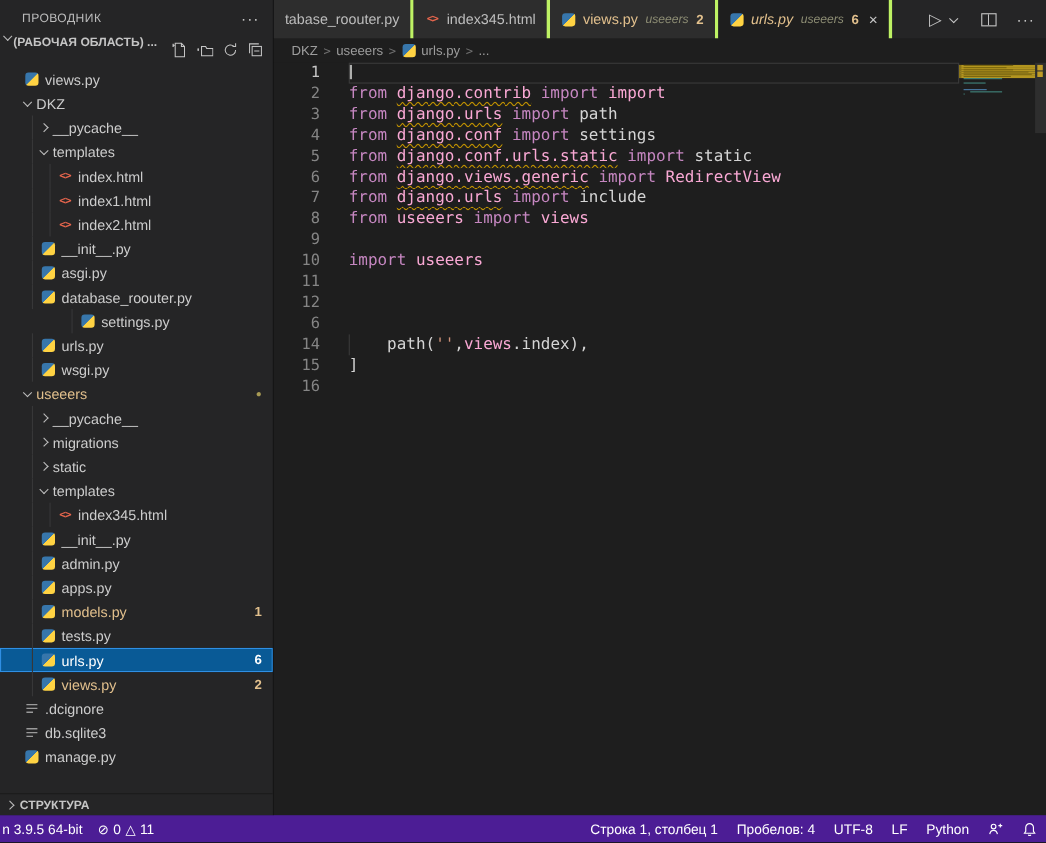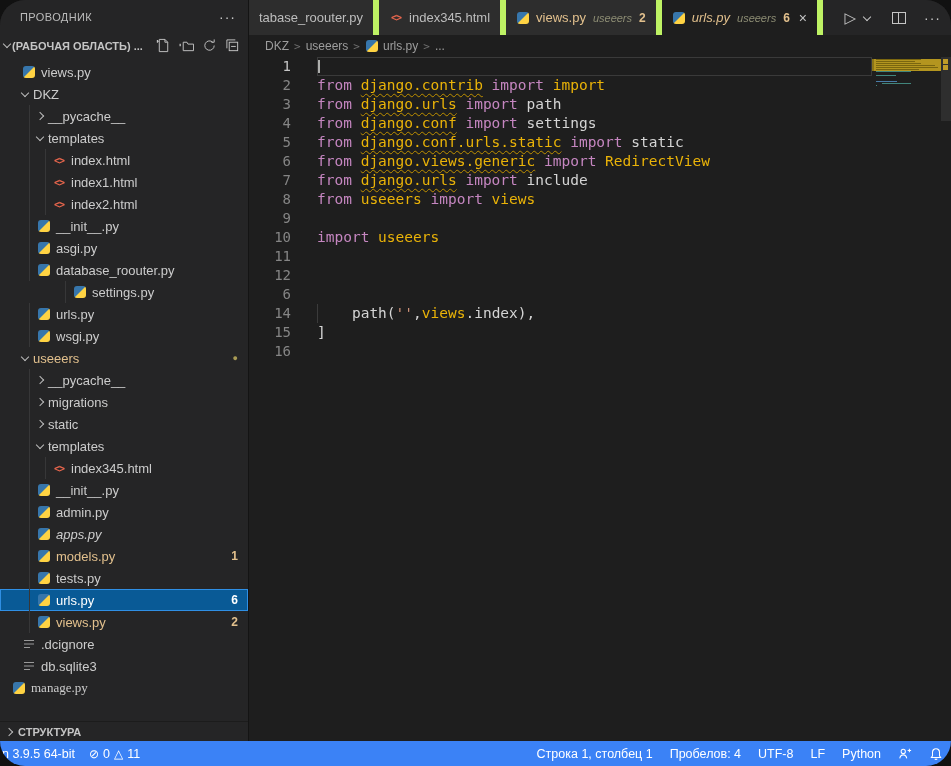--- a/index.html
+++ b/index.html
@@ -1,24 +1,24 @@
 <!DOCTYPE html>
 <html><head>
 <meta charset="utf-8">
 <style>
   html,body{margin:0;padding:0;background:#111;}
   .window{width:951px;height:766px;position:relative;background:#1e1e1e;overflow:hidden;
-    font-family:"Liberation Sans",sans-serif;color:#ccc;border-radius:25px;-webkit-font-smoothing:antialiased;}
+    font-family:"Liberation Sans",sans-serif;color:#ccc;-webkit-font-smoothing:antialiased;}
   .main-row{display:flex;height:741px;}
   
   .sidebar{width:249px;background:#252526;display:flex;flex-direction:column;flex-shrink:0;border-right:1px solid #141414;box-sizing:border-box;}
   .sb-title{height:33px;display:flex;align-items:center;padding:0 12px 0 20px;}
   .sb-title .t{font-size:11px;color:#bbb;letter-spacing:.4px;}
   .sb-title .more{margin-left:auto;color:#c5c5c5;font-size:14px;letter-spacing:1px;cursor:pointer;}
-  .sb-section{height:25px;display:flex;align-items:center;padding:0 8px 0 4px;}
+  .sb-section{height:25px;display:flex;padding:0 8px 0 4px;}
   .sb-section .lbl{font-size:11px;font-weight:bold;color:#c5c5c5;margin-left:2px;white-space:nowrap;overflow:hidden;}
   .sb-section .acts{margin-left:auto;display:flex;gap:8px;align-items:center;}
   .sb-section .acts svg{display:block;}
   .chev{display:inline-block;width:5px;height:5px;border-right:1px solid #bbb;border-bottom:1px solid #bbb;flex-shrink:0;}
   .chev.down{transform:rotate(45deg);margin-top:-3px;}
   .chev.right{transform:rotate(-45deg);}
   .tree{padding-top:3px;flex-grow:1;overflow:hidden;font-size:13px;}
   .trow{height:22px;display:flex;align-items:center;position:relative;cursor:pointer;box-sizing:border-box;}
   .trow .g{position:absolute;top:0;bottom:0;width:1px;background:#373738;}
   .trow .tlabel{margin-left:5px;color:#cccccc;white-space:nowrap;}
@@ -29,21 +29,21 @@
   .trow.sel .badge{color:#fff;}
   .dot{margin-left:auto;margin-right:10px;color:#A89A54;font-size:9px;}
   .fico{width:14px;height:14px;display:inline-flex;align-items:center;justify-content:center;flex-shrink:0;}
   .py{width:12px;height:12px;border-radius:3px;background:linear-gradient(135deg,#3776ab 49%,#ffd343 51%);}
   .htmlico{color:#e8664d;font-size:10px;font-weight:bold;letter-spacing:-1px;font-family:"DejaVu Sans Mono",monospace;}
   .sb-outline{height:19px;display:flex;align-items:center;padding-left:6px;border-top:1px solid #1c1c1c;background:#252526;}
   .sb-outline .lbl{font-size:11px;font-weight:bold;color:#c5c5c5;margin-left:6px;}
   
   .editor-area{flex-grow:1;display:flex;flex-direction:column;min-width:0;}
   .tabbar{height:35px;background:#252526;display:flex;flex-shrink:0;}
-  .tab{display:flex;align-items:center;padding:0 10px;background:#2d2d2d;border-right:6px solid #bef264;font-size:13px;color:#bdbdbd;cursor:pointer;white-space:nowrap;}
+  .tab{display:flex;align-items:center;padding:0 10px;background:#2d2d2d;border-right:3px solid #bef264;font-size:13px;color:#bdbdbd;cursor:pointer;white-space:nowrap;}
   .tab .fico{margin-right:6px;}
   .tab.mod{color:#E2C08D;}
   .tab.active{background:#1e1e1e;}
   .tab.it .tname{font-style:italic;}
   .tab .desc{font-size:11px;color:#8d8d74;margin-left:7px;font-style:italic;}
   .tab .tbadge{margin-left:7px;font-weight:bold;font-size:12px;color:#E2C08D;}
   .tab .close{margin-left:9px;color:#c5c5c5;font-size:14px;}
   .ed-actions{margin-left:auto;display:flex;align-items:center;gap:6px;padding-right:10px;color:#c5c5c5;}
   .ed-actions .run{font-size:15px;}
   .ed-actions .dd{width:5px;height:5px;border-right:1px solid #c5c5c5;border-bottom:1px solid #c5c5c5;transform:rotate(45deg);margin:-2px 8px 0 2px;}
@@ -52,34 +52,34 @@
   .breadcrumb{height:22px;display:flex;align-items:center;padding-left:16px;font-size:12px;color:#9d9d9d;gap:5px;flex-shrink:0;background:#1e1e1e;}
   .breadcrumb .sep{color:#6f6f6f;font-family:"DejaVu Sans Mono",monospace;font-size:11px;}
   .bc-item{display:flex;align-items:center;gap:4px;cursor:pointer;}
   
   .code-wrap{position:relative;flex-grow:1;background:#1e1e1e;}
   .cline{display:flex;height:19px;line-height:19px;font-family:"DejaVu Sans Mono",monospace;font-size:14.5px;}
   .ln{width:68px;padding-right:26px;text-align:right;color:#858585;box-sizing:border-box;flex-shrink:0;font-size:14px;}
   .cline.cur .ln{color:#c6c6c6;}
   .ctext{white-space:pre;flex-grow:1;margin-right:79px;color:#d4d4d4;}
   .cline.cur .ctext{border:1px solid #3a3a3a;box-sizing:border-box;line-height:17px;}
-  .k{color:#C586C0;}.m{color:#eab308;}.v{color:#9CDCFE;}.s{color:#CE9178;}
+  .k{color:#C586C0;}.m{color:#f9a8d4;}.v{color:#9CDCFE;}.s{color:#CE9178;}
   .u{text-decoration:underline;text-decoration-style:wavy;text-decoration-color:#bf9000;text-decoration-thickness:1px;text-underline-offset:3px;}
   .ig{display:inline-block;width:0;border-left:1px solid #3b3b3b;height:19px;vertical-align:top;margin-right:-1px;}
   .cursor{display:inline-block;width:2px;height:13px;background:#aeafad;vertical-align:-2px;}
   
   .minimap{position:absolute;left:623px;top:0;width:69px;}
   .mrow{height:2px;width:69px;}
   .mrow.warn{background:#b3951f;box-shadow:inset 2px 0 0 #8a7418;}
   .mbar{height:1px;}
   .ruler{position:absolute;left:692px;top:0;width:10px;height:100%;}
   .ruler .slider{position:absolute;top:0;right:0;width:10px;height:64px;background:rgba(121,121,121,.18);}
   .ruler .mk{position:absolute;left:2px;width:5px;height:5px;background:#bf9c28;}
   
-  .statusbar{height:25px;background:#3b82f6;display:flex;align-items:center;color:#fff;font-size:12.5px;padding:0 8px 0 2px;box-sizing:border-box;}
+  .statusbar{height:25px;background:#4c1d95;display:flex;align-items:center;color:#fff;font-size:12.5px;padding:0 8px 0 2px;box-sizing:border-box;}
   .sb-item{display:flex;align-items:center;gap:4px;margin-right:14px;cursor:pointer;white-space:nowrap;}
   .sb-right{margin-left:auto;display:flex;align-items:center;}
   .sb-right .sb-item{margin-right:0;margin-left:17px;}
   .sb-item .sym{font-size:12px;}
   svg.icn{stroke:#c5c5c5;fill:none;stroke-width:1;}
 </style>
 </head>
 <body>
 
 <div class="window">
@@ -232,21 +232,21 @@
             </span>
             <span class="tlabel">__init__.py</span>
           </div>
           <div class="trow" style="padding-left: 37px;">
             <span class="g" style="left: 29px;"></span>
             <span class="fico">
               <span class="py"></span>
             </span>
             <span class="tlabel">admin.py</span>
           </div>
-          <div class="trow" style="padding-left: 37px; font-style: italic;">
+          <div class="trow" style="padding-left: 37px;">
             <span class="g" style="left: 29px;"></span>
             <span class="fico">
               <span class="py"></span>
             </span>
             <span class="tlabel">apps.py</span>
           </div>
           <div class="trow mod" style="padding-left: 37px;">
             <span class="g" style="left: 29px;"></span>
             <span class="fico">
               <span class="py"></span>
@@ -290,21 +290,21 @@
           <div class="trow" style="padding-left: 22px;">
             <span class="fico">
               <svg width="12" height="12" viewBox="0 0 12 12">
                 <g stroke="#9a9a9a" stroke-width="1.2">
                   <path d="M1 2.5h10M1 6h10M1 9.5h6"></path>
                 </g>
               </svg>
             </span>
             <span class="tlabel">db.sqlite3</span>
           </div>
-          <div class="trow" style="padding-left: 12px; font-family: Liberation Serif, serif;">
+          <div class="trow" style="padding-left: 22px;">
             <span class="fico">
               <span class="py"></span>
             </span>
             <span class="tlabel">manage.py</span>
           </div>
         </div>
       <div class="sb-outline">
         <span class="chev right"></span>
         <span class="lbl">СТРУКТУРА</span>
       </div>

